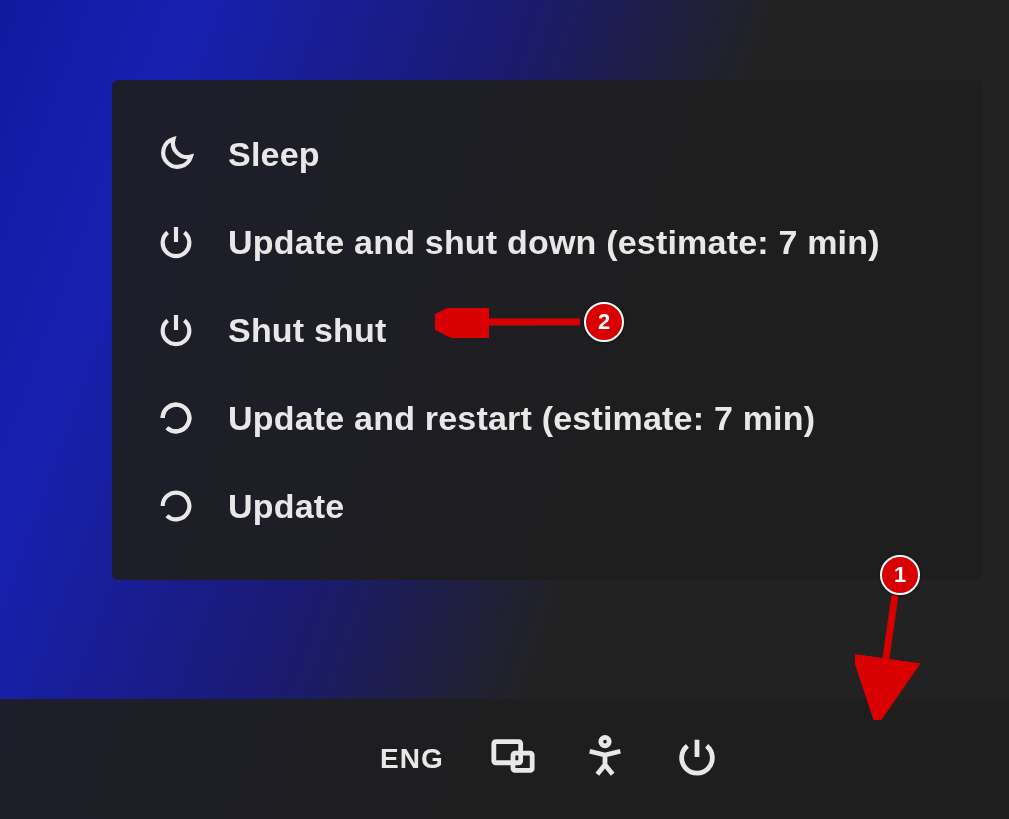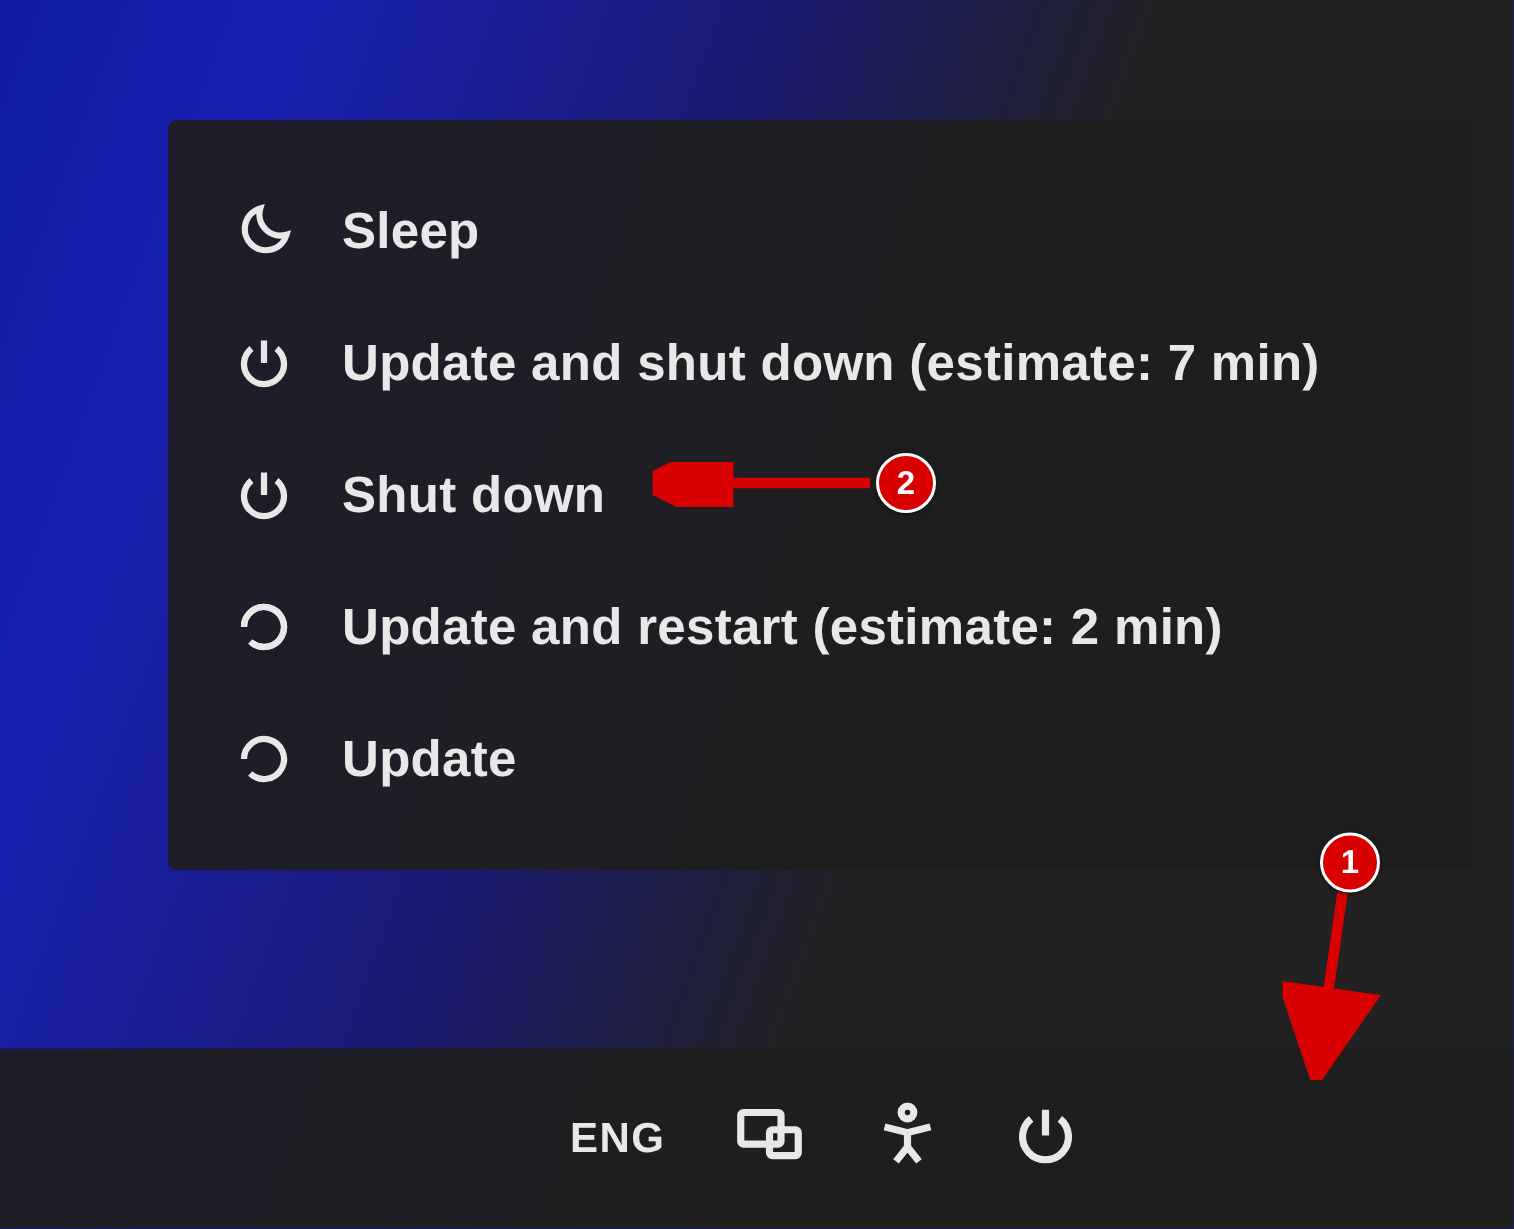--- a/index.html
+++ b/index.html
@@ -142,39 +142,39 @@
       <span class="label">Update and shut down (estimate: 7 min)</span>
     </div>
 
     <div class="menu-item">
       <span class="icon-wrap">
         <svg viewBox="0 0 24 24">
             <path d="M12 3v9"></path>
             <path d="M7 6.2a8 8 0 1 0 10 0"></path>
           </svg>
       </span>
-      <span class="label">Shut down</span>
+      <span class="label">Shut shut</span>
     </div>
 
     <div class="menu-item">
       <span class="icon-wrap">
         <svg viewBox="0 0 24 24">
             <path d="M4 12a8 8 0 1 1 3 6.2"></path>
             <polyline points="4 4 4 12 12 12" transform="rotate(-10 8 8)" style="display:none"></polyline>
             <path d="M5 6l-1 6 6-1" style="display:none"></path>
             <path d="M5 5v6h6" transform="translate(-1,-3) rotate(-20 8 8)" style="display:none"></path>
             <polyline points="3 8 5 4 9 6" style="display:none"></polyline>
             <path d="M4 12a8 8 0 1 1 2.5 5.8"></path>
             <path d="M4.5 18.5 L3 13 L9 14" style="display:none"></path>
           </svg>
         <svg viewBox="0 0 24 24" style="position:absolute">
             <path d="M20 12a8 8 0 1 0-3 6.2" transform="scale(-1,1) translate(-24,0)" style="display:none"></path>
           </svg>
       </span>
-      <span class="label">Update and restart (estimate: 2 min)</span>
+      <span class="label">Update and restart (estimate: 7 min)</span>
     </div>
 
     <div class="menu-item">
       <span class="icon-wrap">
         <svg viewBox="0 0 24 24">
             <path d="M4 12a8 8 0 1 1 2.5 5.8"></path>
           </svg>
       </span>
       <span class="label">Update</span>
     </div>

